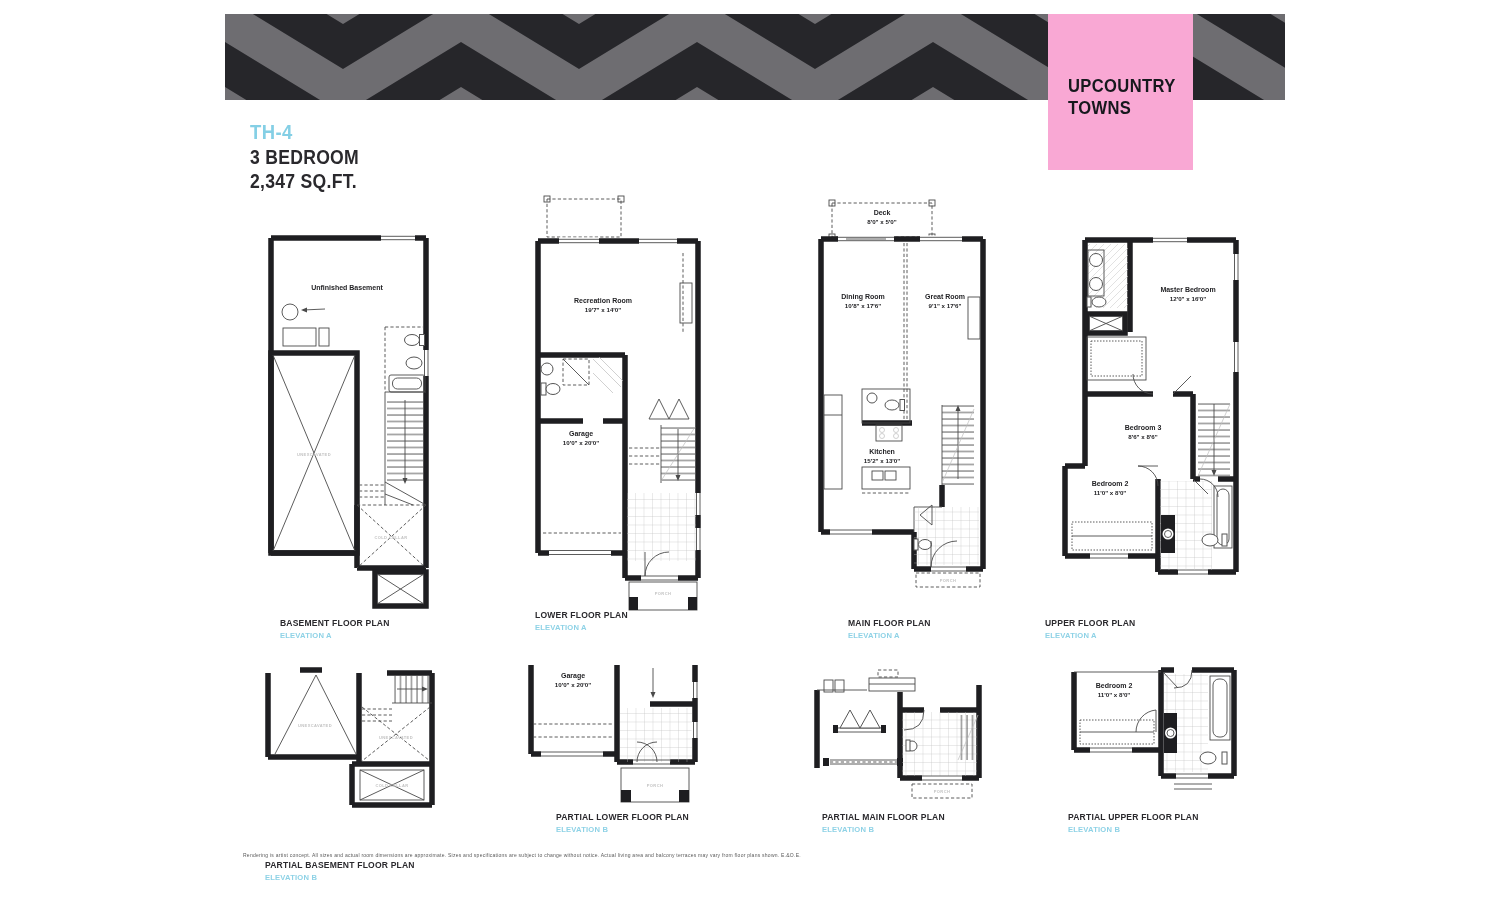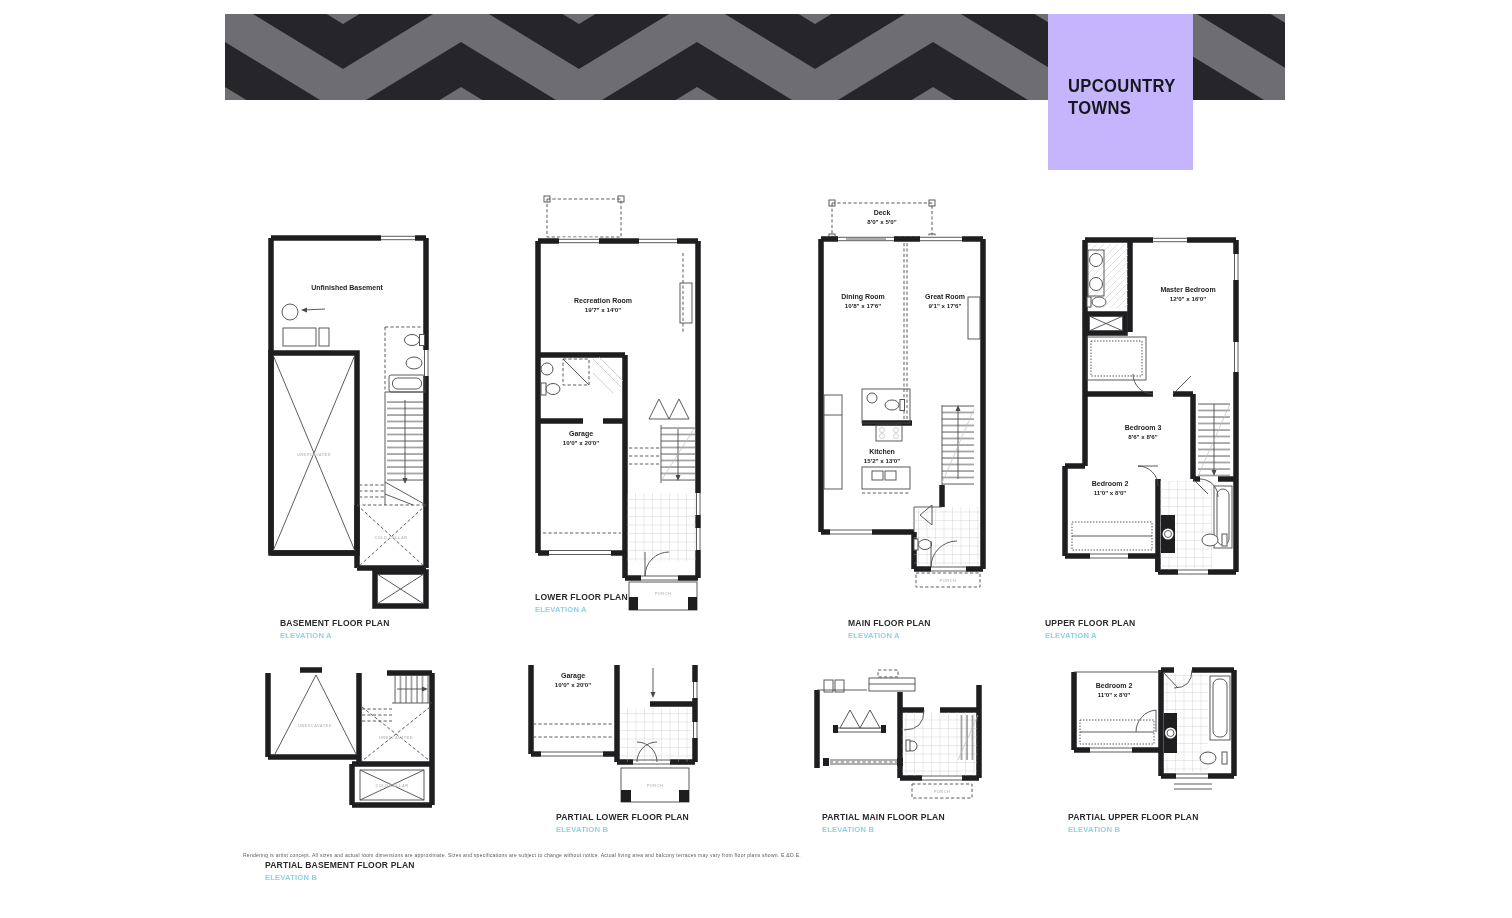--- a/index.html
+++ b/index.html
@@ -1,21 +1,21 @@
 <!DOCTYPE html>
 <html><head>
 <meta charset="utf-8">
 <style>
   html,body{margin:0;padding:0;background:#fff;}
   .page{position:relative;width:1512px;height:918px;background:#ffffff;overflow:hidden;
         font-family:"Liberation Sans",sans-serif;}
   .abs{position:absolute;}
   
   .banner{left:225px;top:14px;width:1060px;height:86px;}
-  .brandbox{left:1048px;top:14px;width:145px;height:156px;background:#c4b5fd;z-index:5;}
+  .brandbox{left:1048px;top:14px;width:145px;height:156px;background:#f9a8d4;z-index:5;}
   .brandbox .bt{margin:62px 0 0 20px;font-weight:bold;font-size:18px;line-height:1.22;
       color:#16181d;letter-spacing:.4px;transform:scaleX(.92);transform-origin:left top;}
   
   .unit{left:250px;top:119px;line-height:1.22;transform-origin:left top;}
   .unit .model{font-weight:bold;font-size:21px;color:#84cfe5;letter-spacing:.5px;}
   .unit .big{font-weight:bold;font-size:20px;color:#2a292d;letter-spacing:.3px;}
   .unit>div{transform:scaleX(.88);transform-origin:left;}
   
   .cap{position:absolute;}
   .cap .t{font-weight:bold;font-size:9px;color:#2a292d;letter-spacing:.2px;
@@ -77,20 +77,25 @@
     </svg>
   </div>
 
   <div class="abs brandbox">
     <div class="bt">
       <div>UPCOUNTRY</div>
       <div>TOWNS</div>
     </div>
   </div>
 
+  <div class="abs unit">
+    <div class="model">TH-4</div>
+    <div class="big">3 BEDROOM</div>
+    <div class="big">2,347 SQ.FT.</div>
+  </div>
 
   <svg class="abs" style="left:263px;top:232px" width="172" height="382" viewBox="0 0 172 382">
     <g>
       <path class="w" d="M8,6 H163 M8,6 V321 M8,321 H94 M163,6 V336"></path>
       <rect class="w" x="8" y="121" width="86" height="200"></rect>
       <path class="w" d="M94,273 V336 M94,336 H163"></path>
       <rect class="w" x="112" y="340" width="51" height="34"></rect>
     </g>
     <g>
       <rect class="wh" x="118" y="2.5" width="34" height="7"></rect>
@@ -462,21 +467,21 @@
       <path class="t" d="M120,116 H152 M120,120 H152 M118,126 H156 M118,131 H156"></path>
     </g>
     <text class="rn" x="58" y="30">Bedroom 2</text>
     <text class="rd" x="58" y="39">11'0" x 8'0"</text>
   </svg>
 
   <div class="cap" style="left:280px;top:618px">
     <div class="t">BASEMENT FLOOR PLAN</div>
     <div class="e">ELEVATION A</div>
   </div>
-  <div class="cap" style="left:535px;top:592px">
+  <div class="cap" style="left:535px;top:610px">
     <div class="t">LOWER FLOOR PLAN</div>
     <div class="e">ELEVATION A</div>
   </div>
   <div class="cap" style="left:848px;top:618px">
     <div class="t">MAIN FLOOR PLAN</div>
     <div class="e">ELEVATION A</div>
   </div>
   <div class="cap" style="left:1045px;top:618px">
     <div class="t">UPPER FLOOR PLAN</div>
     <div class="e">ELEVATION A</div>

